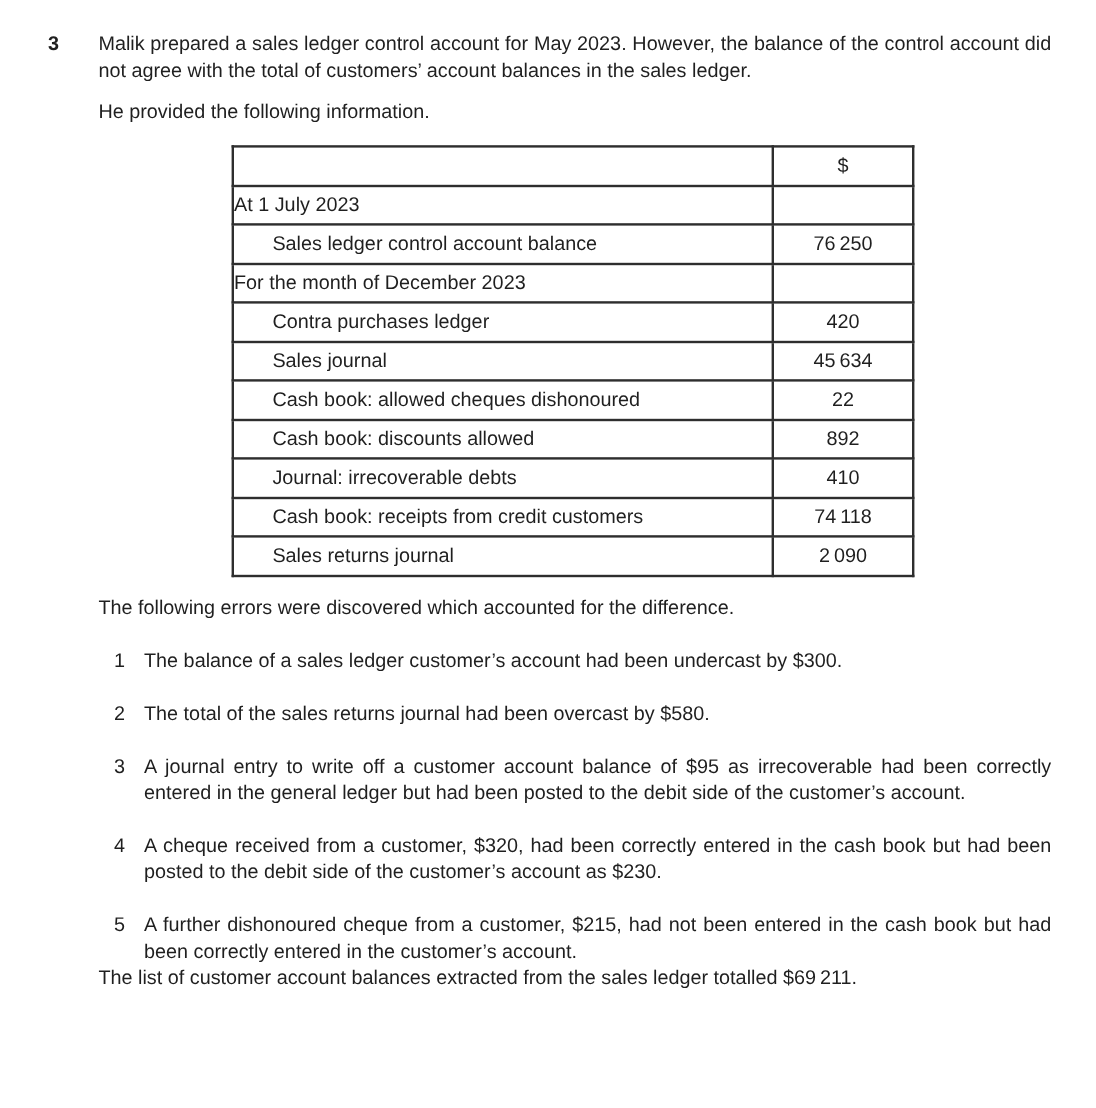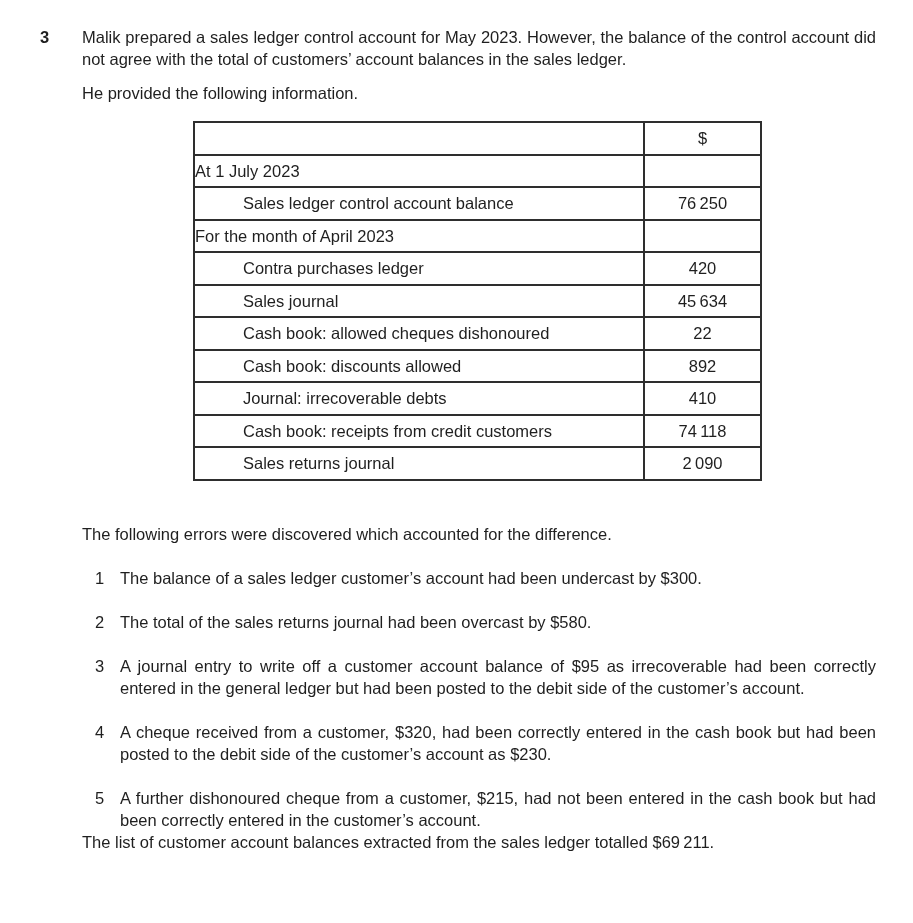--- a/index.html
+++ b/index.html
@@ -38,33 +38,33 @@
   }
   table.info-table td {
     border: 2px solid #2e2e2e;
     height: 32.5px;
     vertical-align: middle;
     font-size: 16.5px;
     color: #1f1f1f;
     padding: 0;
   }
   td.label-cell { padding-left: 8px; margin-left: 19px; }
-  td.label-cell.indent { padding-left: 48px; }
+  td.label-cell.indent { padding-left: 32px; }
   td.value-cell {
     width: 117px;
     text-align: center;
     padding-right: 36px;
   }
   td.currency-cell {
     width: 117px;
     text-align: center;
     padding-right: 0;
   }
 
-  .errors-intro { margin-top: 42px; }
+  .errors-intro { margin-top: 15px; }
   .err-item { display: flex; margin-top: 22px; }
   .err-num {
     width: 38px;
     flex: 0 0 38px;
     padding-left: 13px;
   }
   .err-text { flex: 1; text-align: justify; }
   .closing { }
 </style>
 </head>
@@ -86,21 +86,21 @@
       </tr>
       <tr>
         <td class="label-cell">At 1 July 2023</td>
         <td class="value-cell"></td>
       </tr>
       <tr>
         <td class="label-cell indent">Sales ledger control account balance</td>
         <td class="value-cell">76 250</td>
       </tr>
       <tr>
-        <td class="label-cell">For the month of April 2023</td>
+        <td class="label-cell">For the month of December 2023</td>
         <td class="value-cell"></td>
       </tr>
       <tr>
         <td class="label-cell indent">Contra purchases ledger</td>
         <td class="value-cell">420</td>
       </tr>
       <tr>
         <td class="label-cell indent">Sales journal</td>
         <td class="value-cell">45 634</td>
       </tr>

